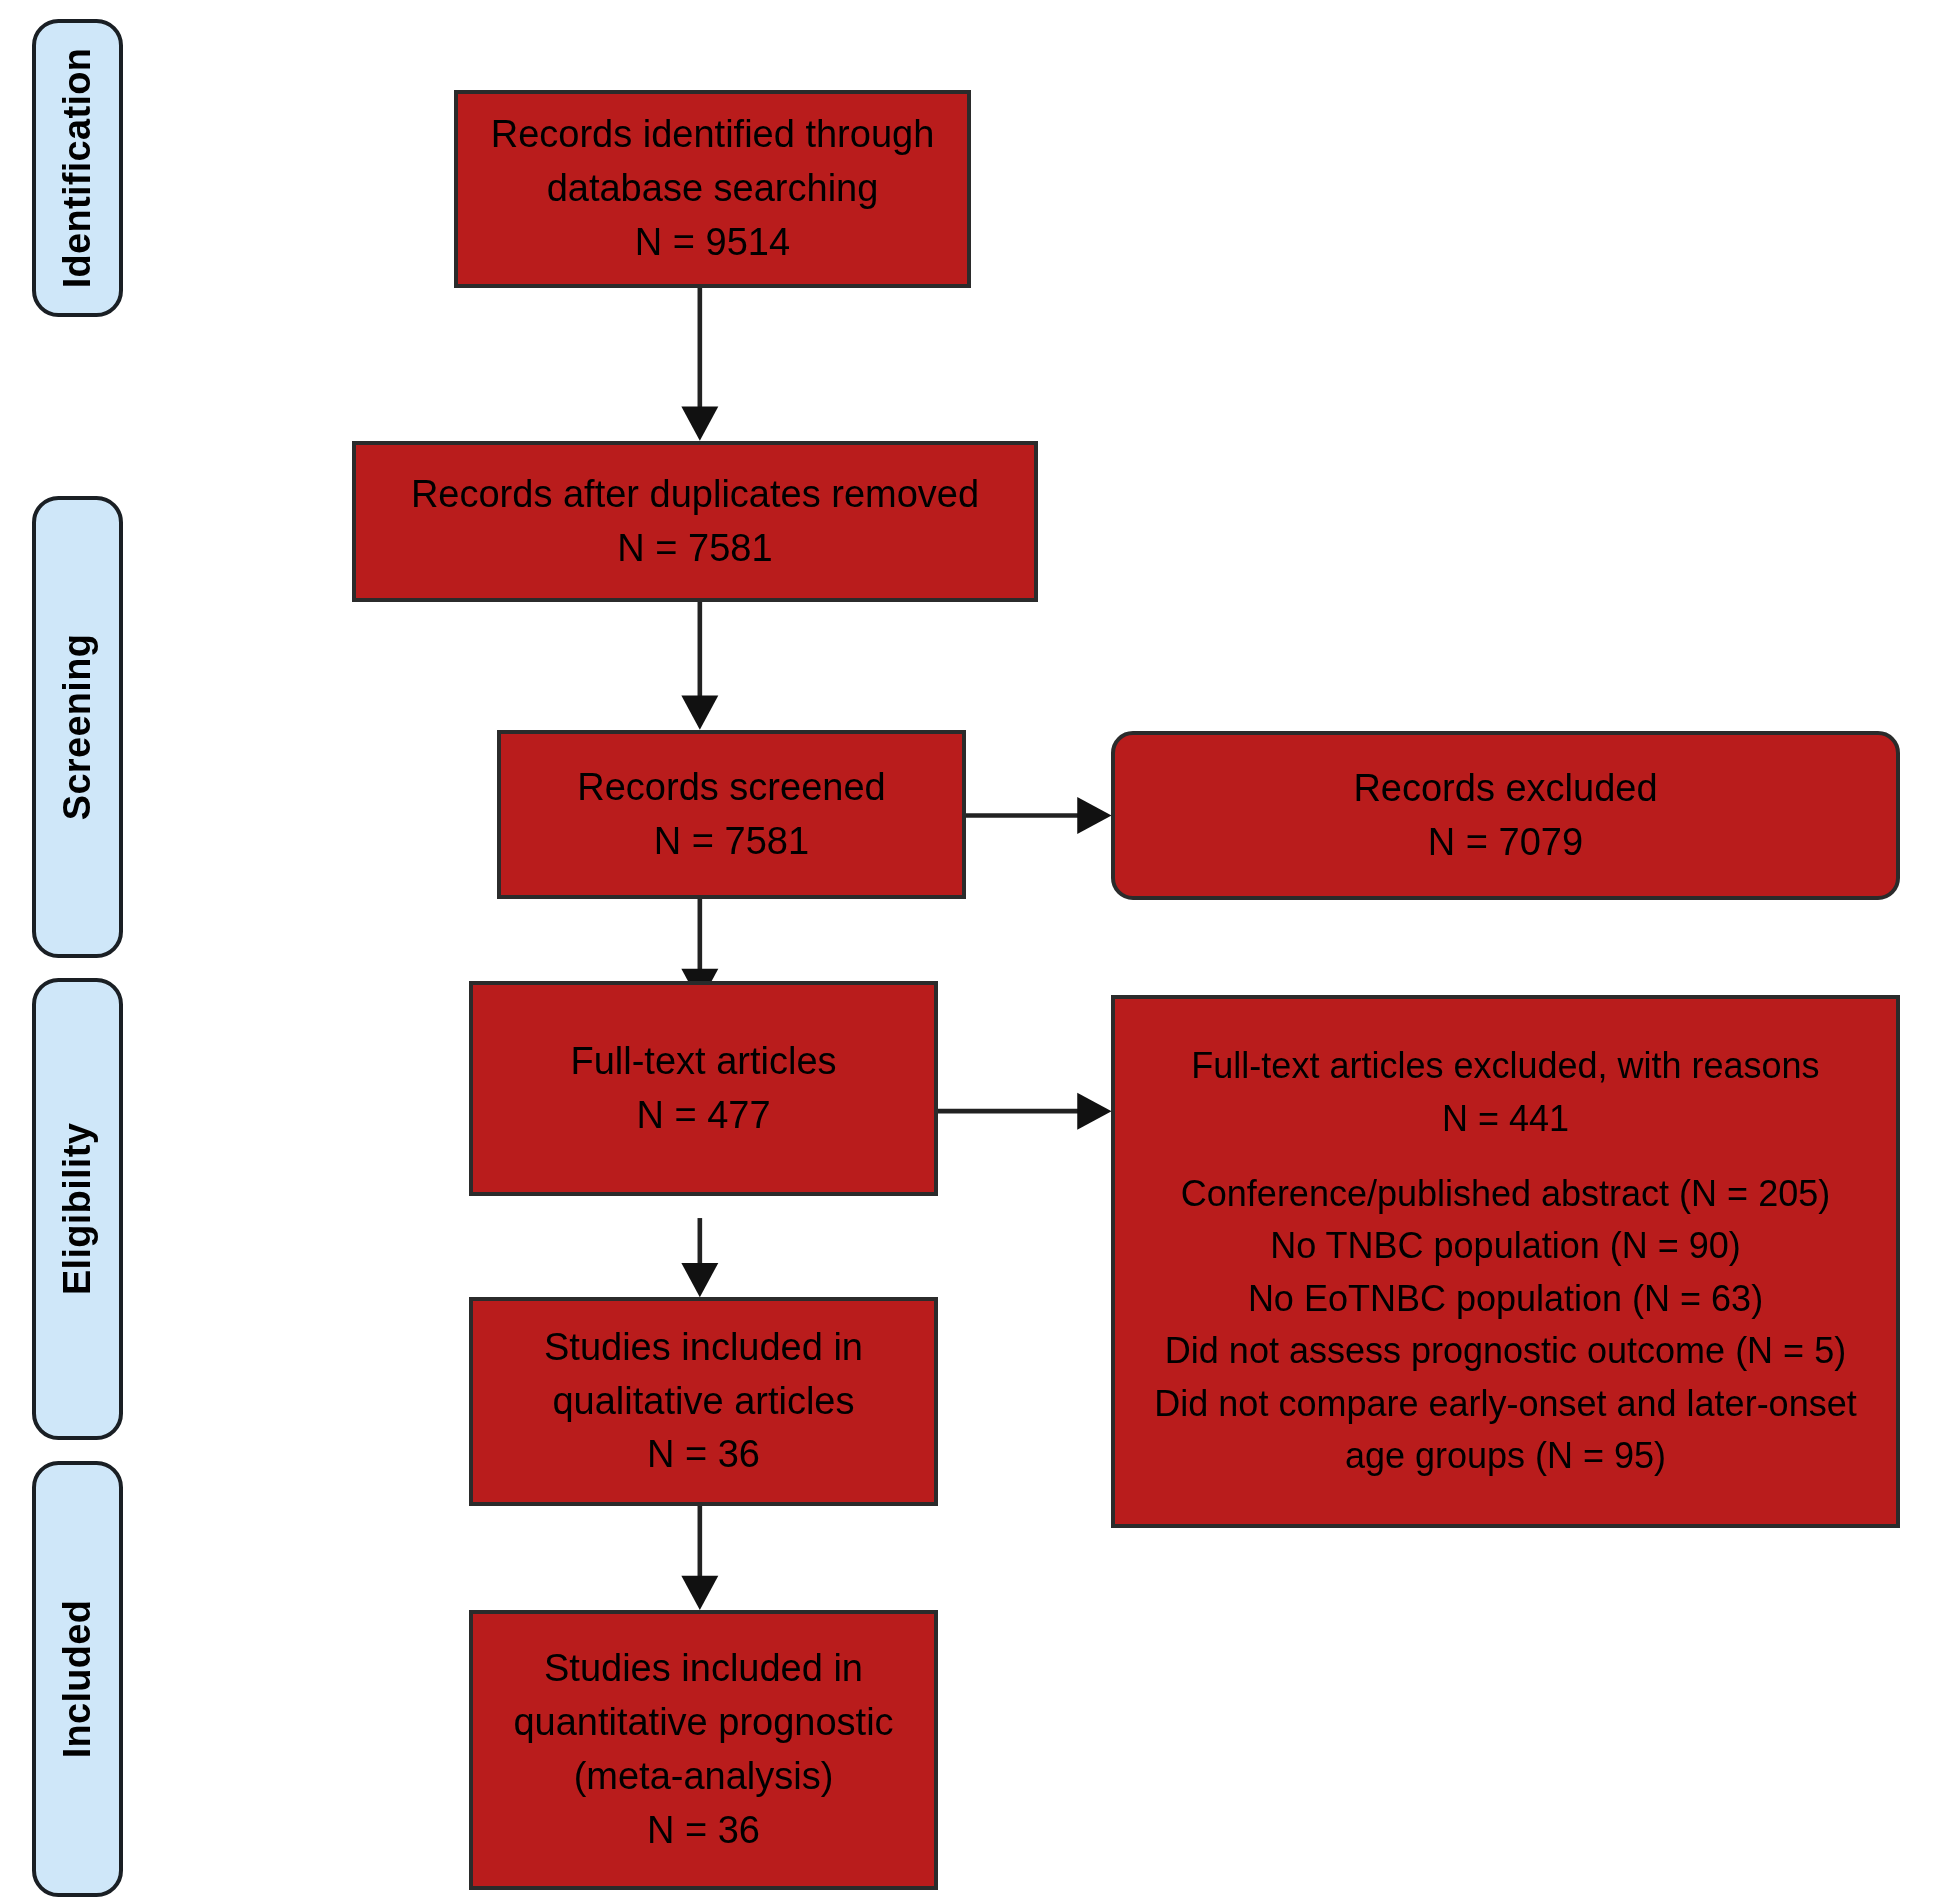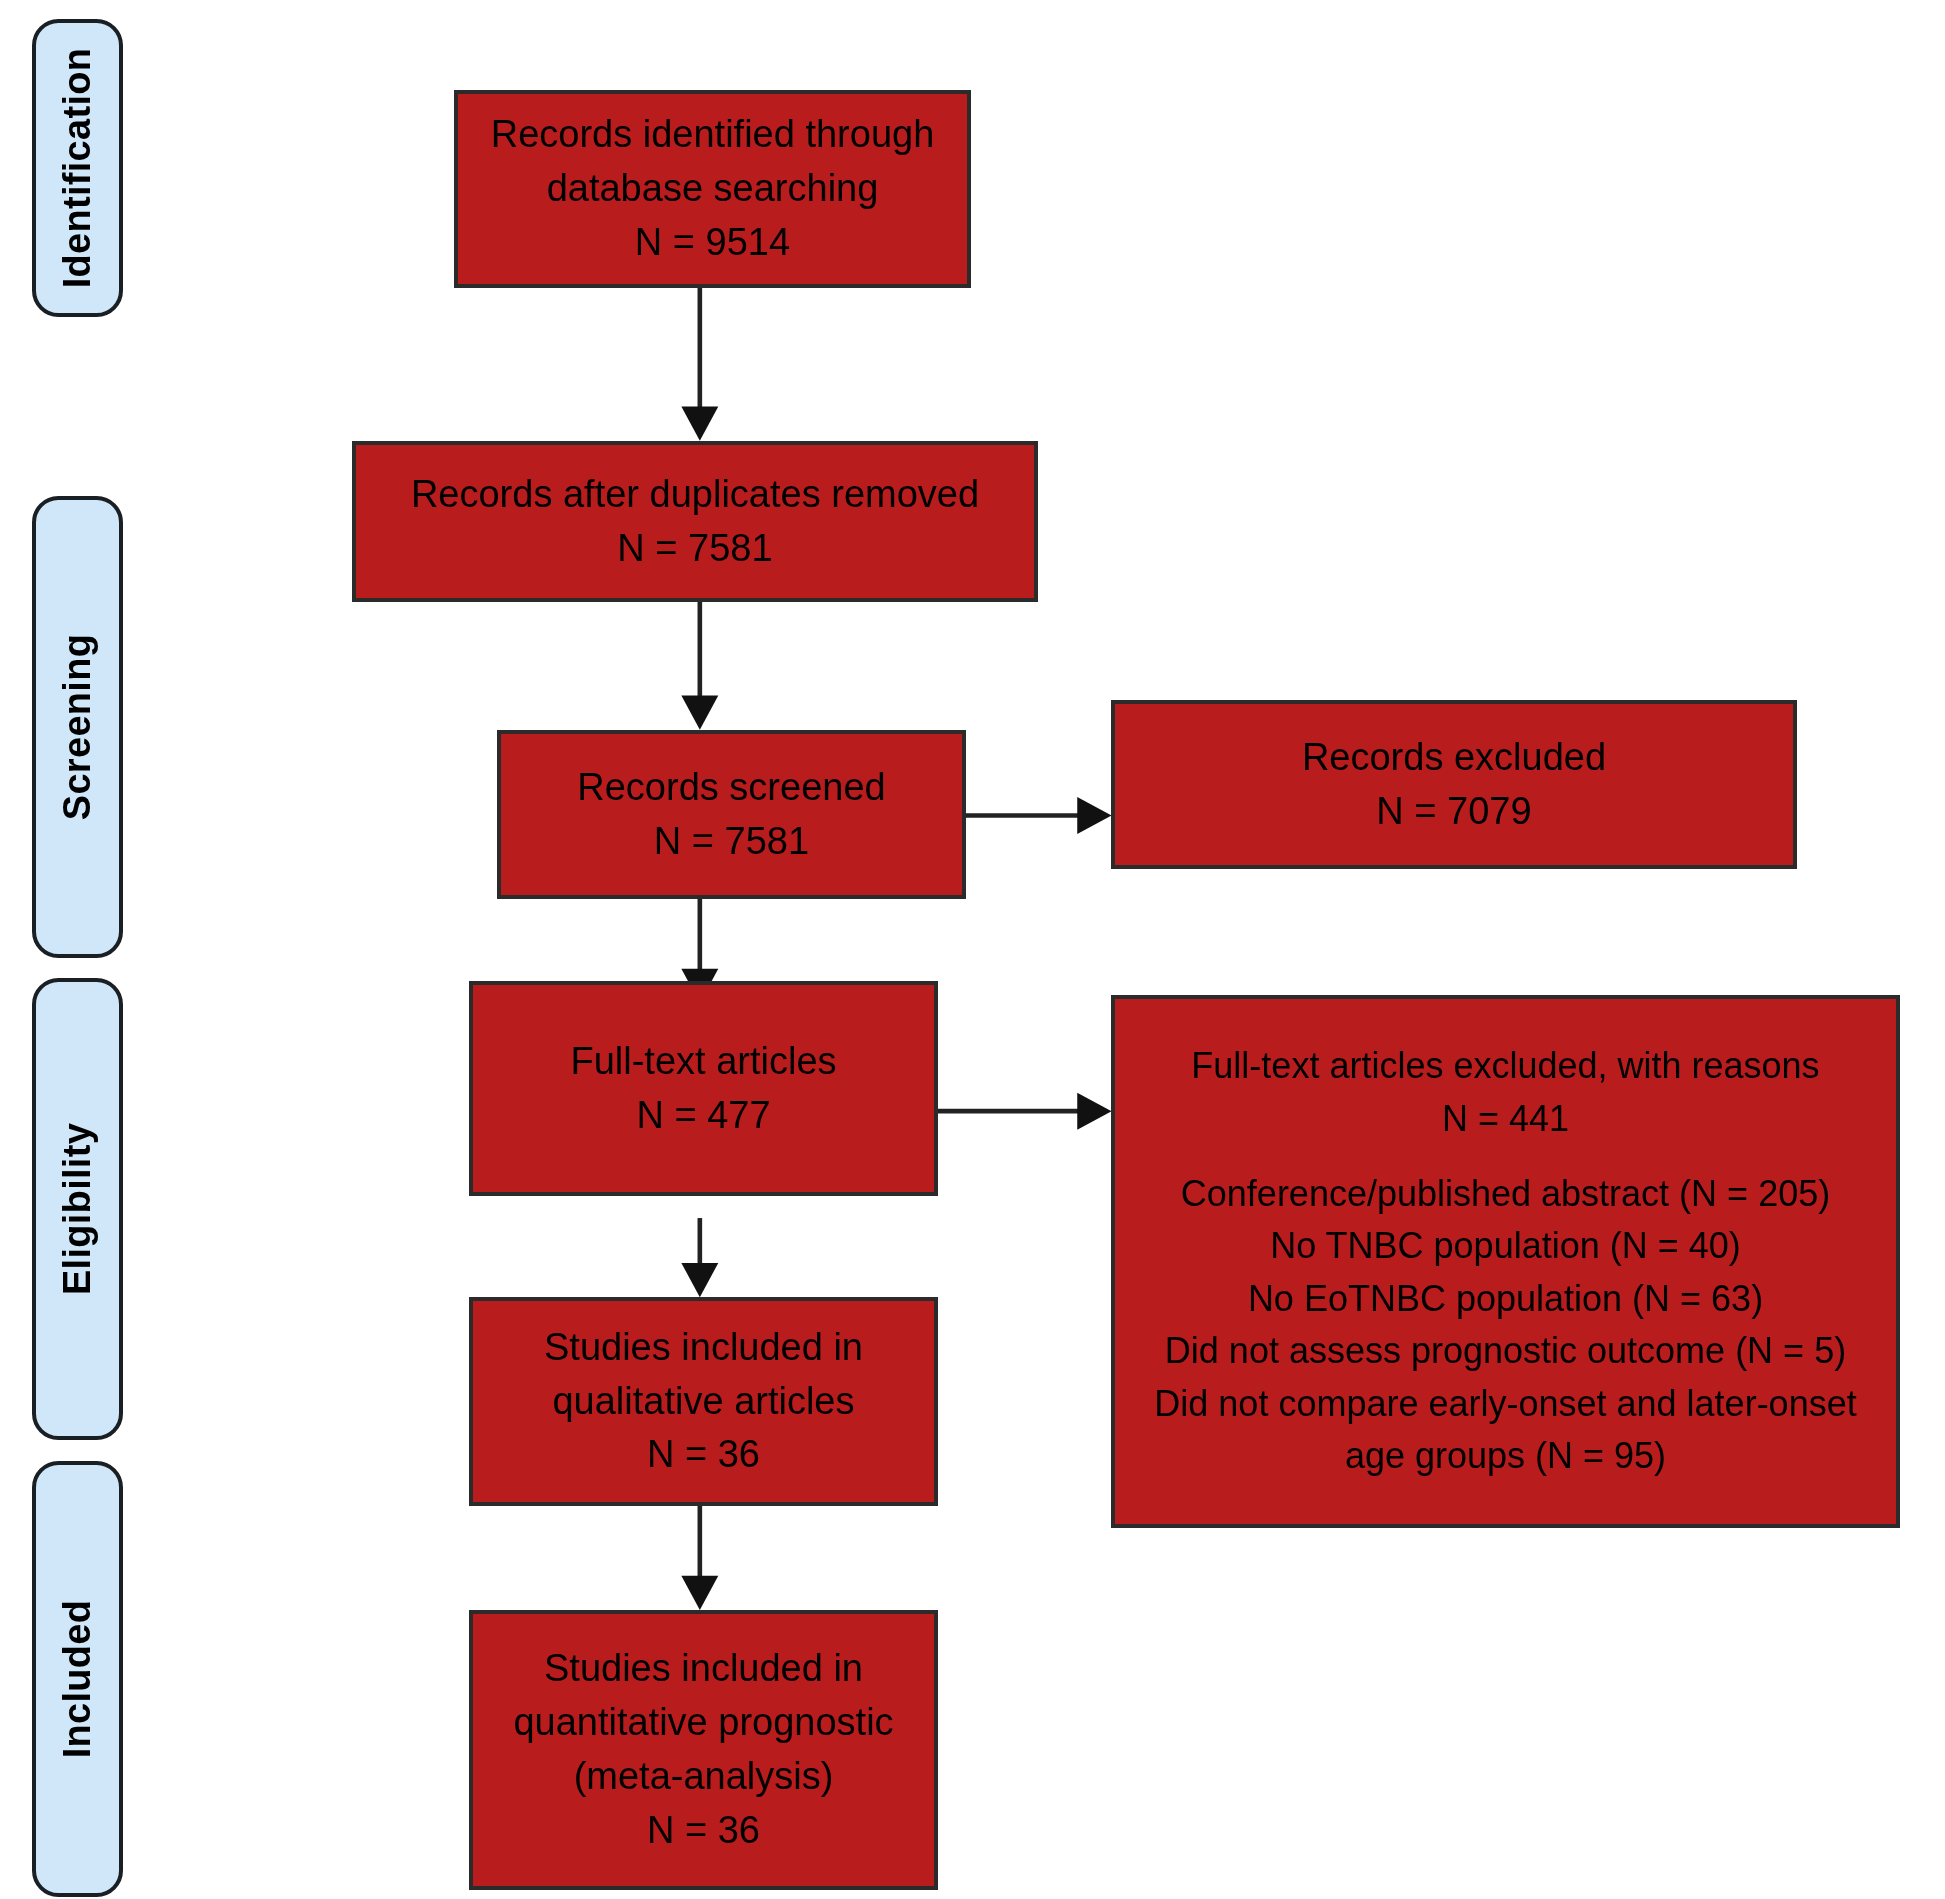--- a/index.html
+++ b/index.html
@@ -156,35 +156,35 @@
   <div class="flow-box" style="left:352px; top:441px; width:686px; height:161px;">
     <div class="line">Records after duplicates removed</div>
     <div class="line">N = 7581</div>
   </div>
 
   <div class="flow-box" style="left:469px; top:730px; width:469px; height:169px;margin-left:28px;">
     <div class="line">Records screened</div>
     <div class="line">N = 7581</div>
   </div>
 
-  <div class="flow-box" style="left:1111px; top:700px; width:686px; height:169px;">
+  <div class="flow-box" style="left:1111px; top:731px; width:789px; height:169px;border-radius:22px;">
     <div class="line">Records excluded</div>
     <div class="line">N = 7079</div>
   </div>
 
   <div class="flow-box" style="left:469px; top:981px; width:469px; height:215px;">
     <div class="line">Full-text articles</div>
     <div class="line">N = 477</div>
   </div>
 
   <div class="flow-box reasons" style="left:1111px; top:995px; width:789px; height:533px;">
     <div class="line">Full-text articles excluded, with reasons</div>
     <div class="line">N = 441</div>
     <div class="line gap-top">Conference/published abstract (N = 205)</div>
-    <div class="line">No TNBC population (N = 40)</div>
+    <div class="line">No TNBC population (N = 90)</div>
     <div class="line">No EoTNBC population (N = 63)</div>
     <div class="line">Did not assess prognostic outcome (N = 5)</div>
     <div class="line">Did not compare early-onset and later-onset</div>
     <div class="line">age groups (N = 95)</div>
   </div>
 
   <div class="flow-box" style="left:469px; top:1297px; width:469px; height:209px;">
     <div class="line">Studies included in</div>
     <div class="line">qualitative articles</div>
     <div class="line">N = 36</div>

